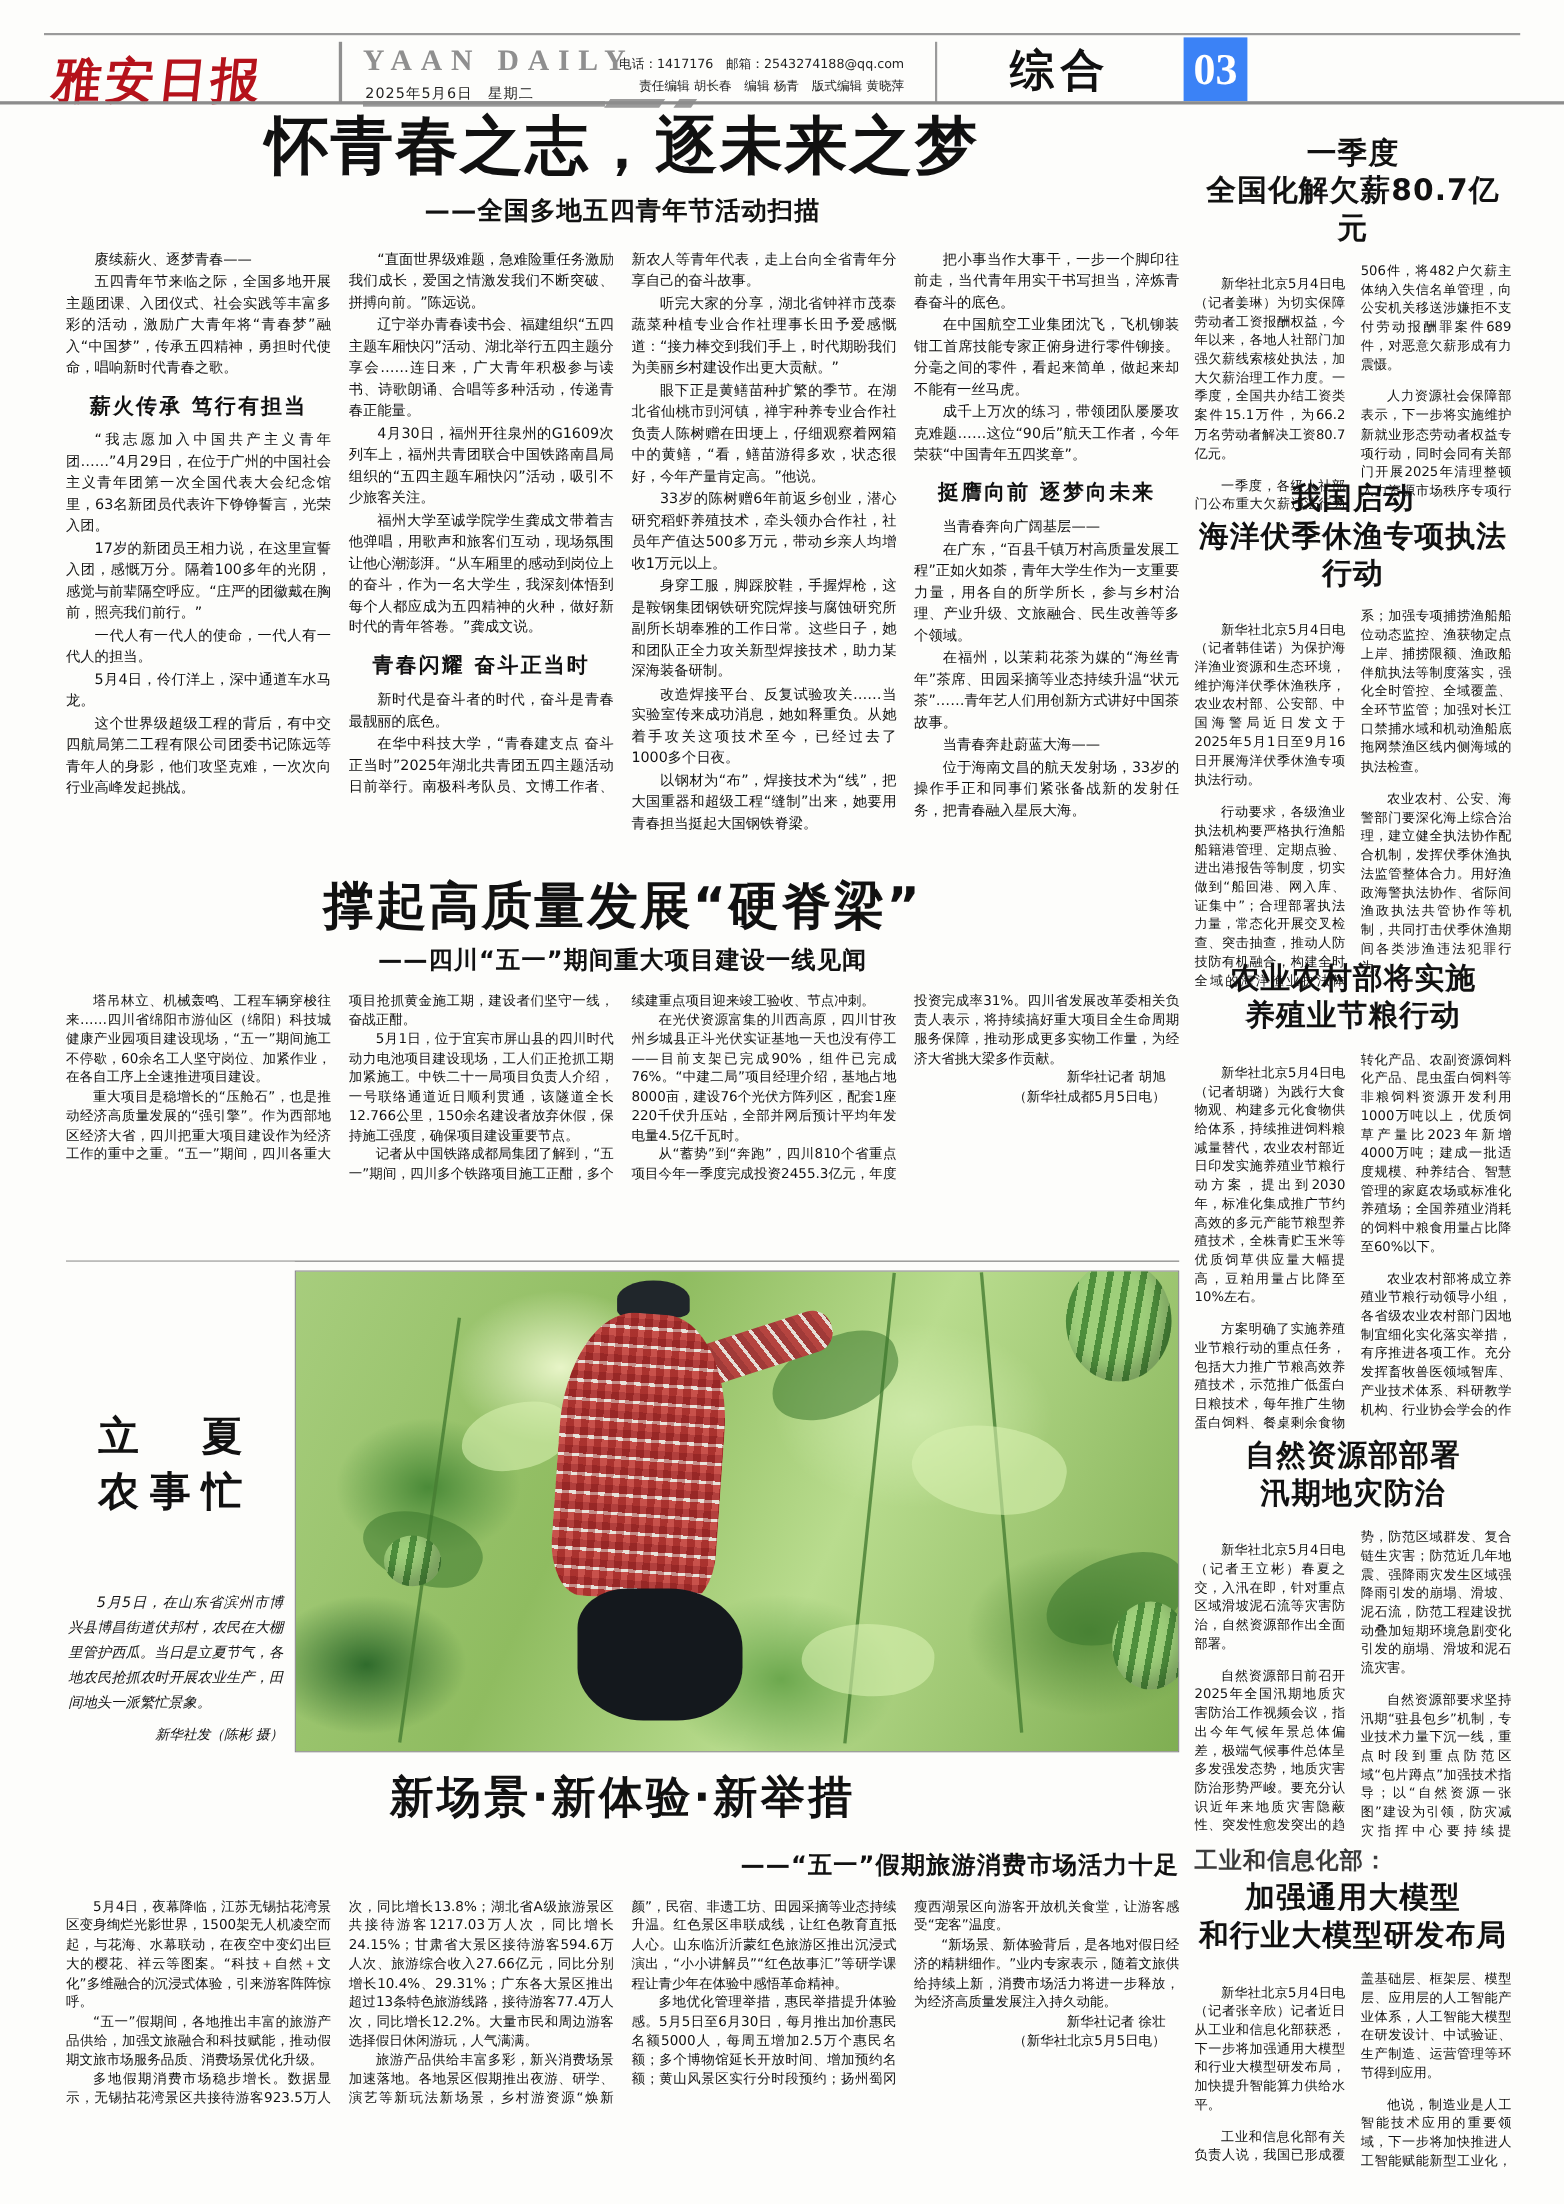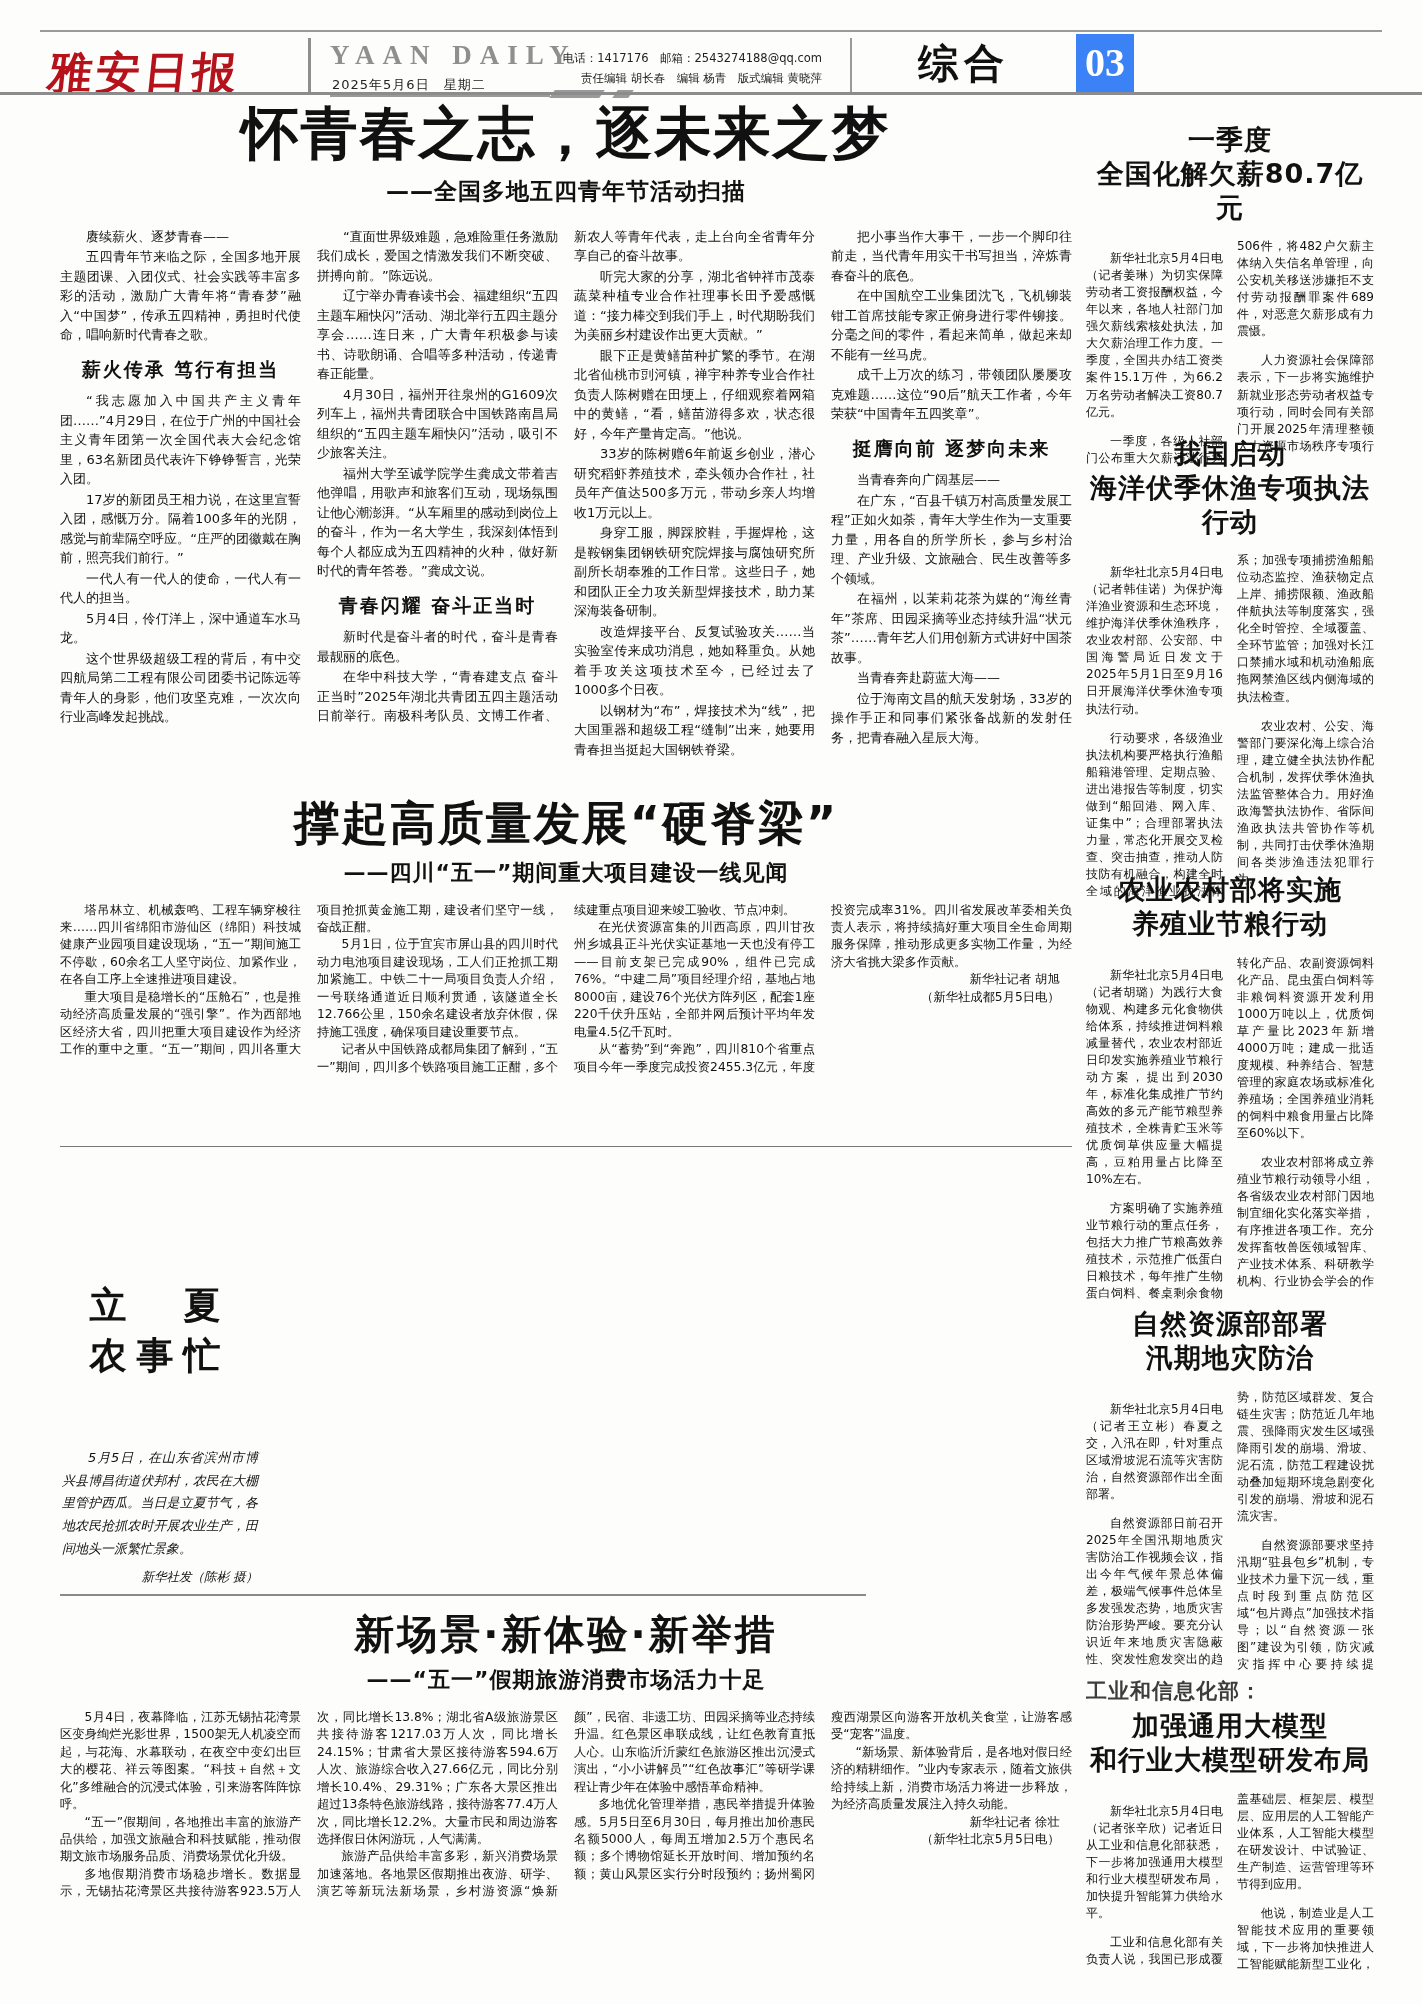--- a/index.html
+++ b/index.html
@@ -44,21 +44,21 @@
   .sb-head{font-weight:900;text-align:center;font-size:27px;line-height:1.25;letter-spacing:1px;}
   .sb-kicker{font-size:21px;font-weight:900;color:#3c3c3c;margin-bottom:4px;letter-spacing:1px;}
   .sb-body{margin-top:14px;columns:2;column-gap:14px;font-size:12px;line-height:1.42;text-align:justify;overflow:hidden;}
   
   #sichuan{position:absolute;left:60px;top:798px;width:1012px;}
   #sichuan .headline{font-size:46px;}
   #sichuan .subhead{font-size:22px;margin-top:8px;}
   #sichuan .bodycols{margin-top:14px;height:232px;columns:4;column-gap:16px;font-size:12.3px;line-height:1.42;}
   
   #photo-section{position:absolute;left:60px;top:1146px;width:1012px;height:444px;
-                 border-top:1px solid #777;display:flex;flex-direction:column;}
+                 border-top:1px solid #777;display:flex;}
   #caption-panel{width:208px;padding:14px 10px 0 2px;box-sizing:border-box;background:#fdfdfb;}
   .cap-title{font-size:37px;font-weight:900;text-align:center;letter-spacing:10px;line-height:1.35;margin-top:120px;}
   .cap-text{margin-top:66px;font-size:13px;line-height:1.75;text-align:justify;font-style:italic;text-indent:2em;}
   .cap-credit{margin-top:8px;font-size:12.5px;font-style:italic;text-align:right;}
   #photo{position:relative;width:804px;height:436px;margin-top:8px;border:1px solid #8a8a8a;overflow:hidden;
          background:
           radial-gradient(ellipse 130px 90px at 8% 82%, #2f6b2c 0%, rgba(47,107,44,0) 70%),
           radial-gradient(ellipse 160px 110px at 90% 75%, #578d3b 0%, rgba(87,141,59,0) 70%),
           radial-gradient(ellipse 180px 120px at 70% 30%, #cde9a8 0%, rgba(205,233,168,0) 70%),
           radial-gradient(ellipse 140px 100px at 30% 20%, #e8f5c8 0%, rgba(232,245,200,0) 70%),
@@ -75,21 +75,21 @@
          background:repeating-linear-gradient(0deg,#c8514b 0 7px,#e8e2da 7px 10px,#b23f3d 10px 17px),
                     repeating-linear-gradient(90deg,rgba(255,255,255,.35) 0 6px,rgba(170,40,40,.45) 6px 13px);
          background-blend-mode:multiply;transform:rotate(4deg);}
   .farmer-arm{position:absolute;left:360px;top:50px;width:130px;height:38px;border-radius:18px;
          background:repeating-linear-gradient(70deg,#b5443f 0 6px,#e5ded6 6px 9px,#a03a38 9px 15px);transform:rotate(-18deg);}
   .farmer-pants{position:absolute;left:256px;top:288px;width:150px;height:120px;border-radius:30% 45% 40% 40%;background:#14181d;}
   .vine{position:absolute;width:3px;background:rgba(70,125,50,.8);}
   
   #tourism{position:absolute;left:60px;top:1612px;width:1012px;}
   #tourism .headline{font-size:40px;letter-spacing:3px;}
-  #tourism .subhead{font-size:22px;margin-top:8px;}
+  #tourism .subhead{font-size:22px;margin-top:24px;text-align:right;}
   #tourism .bodycols{margin-top:14px;height:258px;columns:4;column-gap:16px;font-size:12.3px;line-height:1.42;}
 </style>
 </head>
 <body>
 
 <div id="page">
 
   <div id="masthead">
     <div class="mh-logo">雅安日报</div>
     <div class="mh-div1"></div>

